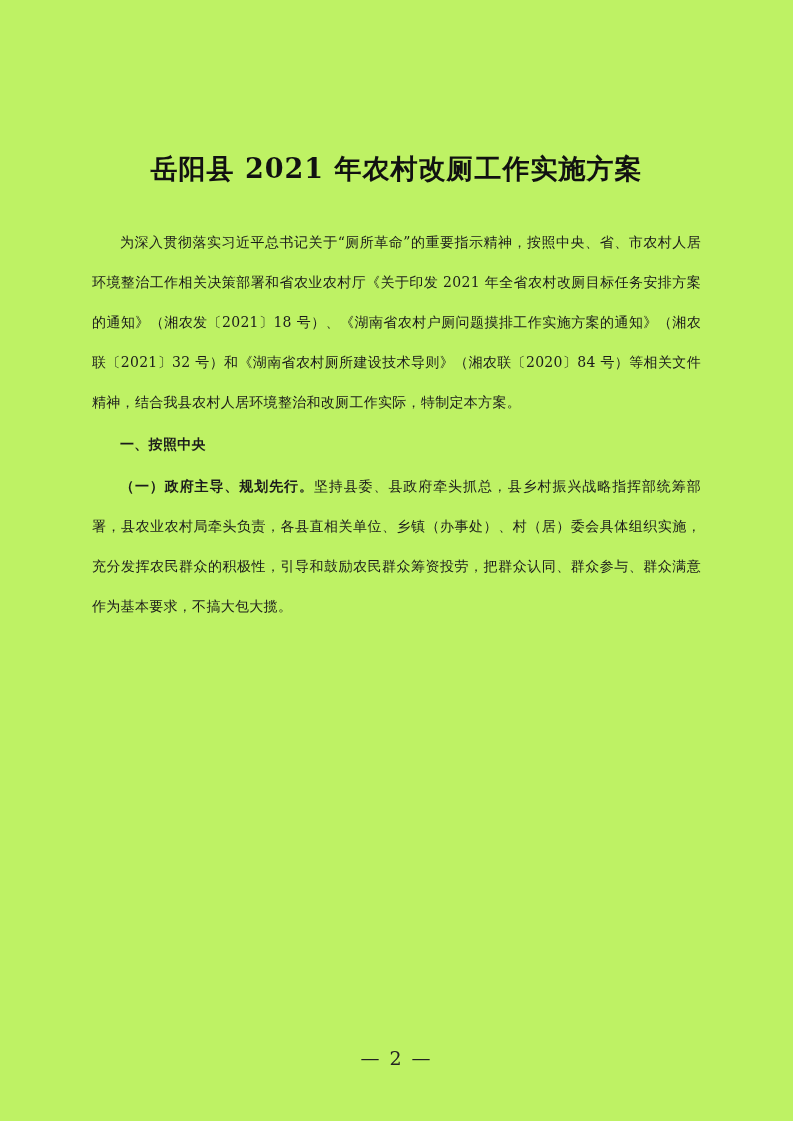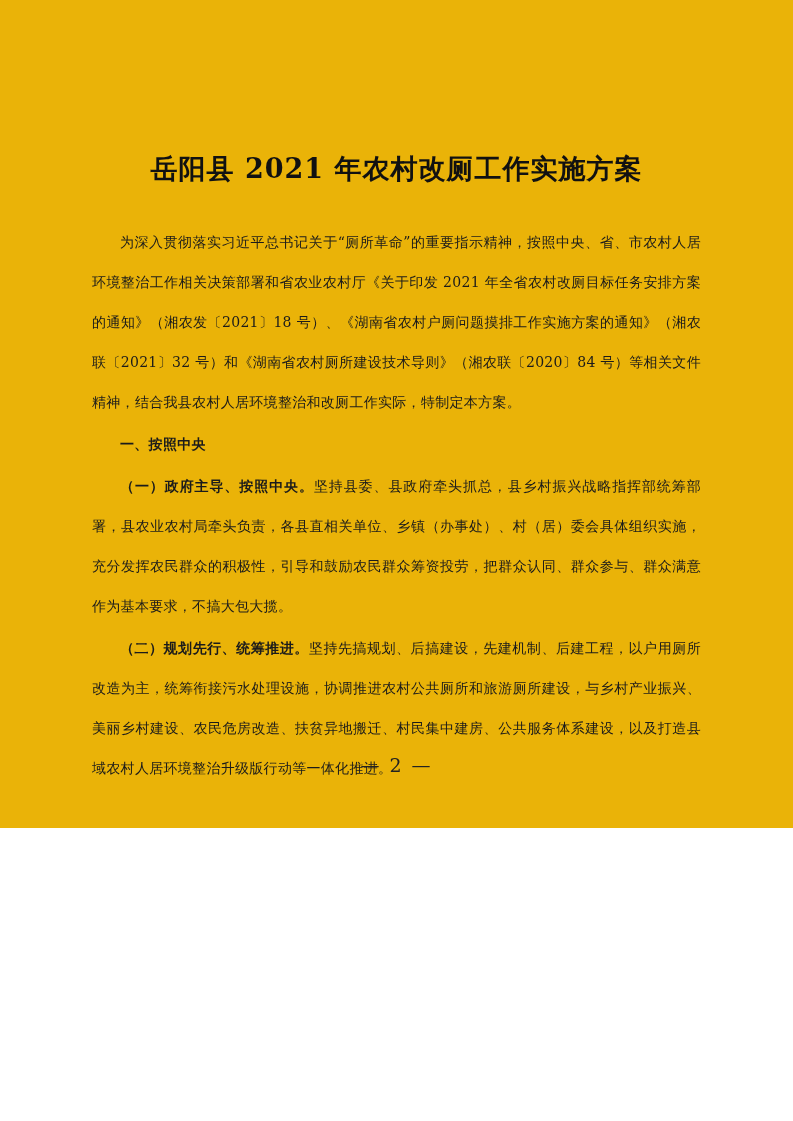--- a/index.html
+++ b/index.html
@@ -10,24 +10,24 @@
     width: 793px;
     height: 1121px;
     background: #ffffff;
     font-family: "DejaVu Serif", "Liberation Serif", serif;
     color: #1a1a1a;
     overflow: hidden;
   }
   .page {
     position: relative;
     width: 793px;
-    height: 828px;
+    height: 1121px;
     box-sizing: border-box;
     padding: 150px 92px 0 92px;
-    background: #eab308;
+    background: #bef264;
   }
   .doc-title {
     text-align: center;
     font-size: 27px;
     font-weight: bold;
     letter-spacing: 1px;
     line-height: 1.4;
     margin: 0 0 34px 0;
     color: #111111;
     font-family: "DejaVu Serif", "Liberation Serif", serif;
@@ -68,22 +68,19 @@
 
   <p class="para">
     <span>为深入贯彻落实习近平总书记关于“厕所革命”的重要指示精神，按照中央、省、市农村人居环境整治工作相关决策部署和省农业农村厅《关于印发 2021 年全省农村改厕目标任务安排方案的通知》（湘农发〔2021〕18 号）、《湖南省农村户厕问题摸排工作实施方案的通知》（湘农联〔2021〕32 号）和《湖南省农村厕所建设技术导则》（湘农联〔2020〕84 号）等相关文件精神，结合我县农村人居环境整治和改厕工作实际，特制定本方案。</span>
   </p>
 
   <p class="para heading">
     <span>一、按照中央</span>
   </p>
 
   <p class="para">
-    <span class="lead">（一）政府主导、按照中央。</span><span>坚持县委、县政府牵头抓总，县乡村振兴战略指挥部统筹部署，县农业农村局牵头负责，各县直相关单位、乡镇（办事处）、村（居）委会具体组织实施，充分发挥农民群众的积极性，引导和鼓励农民群众筹资投劳，把群众认同、群众参与、群众满意作为基本要求，不搞大包大揽。</span>
+    <span class="lead">（一）政府主导、规划先行。</span><span>坚持县委、县政府牵头抓总，县乡村振兴战略指挥部统筹部署，县农业农村局牵头负责，各县直相关单位、乡镇（办事处）、村（居）委会具体组织实施，充分发挥农民群众的积极性，引导和鼓励农民群众筹资投劳，把群众认同、群众参与、群众满意作为基本要求，不搞大包大揽。</span>
   </p>
 
-  <p class="para">
-    <span class="lead">（二）规划先行、统筹推进。</span><span>坚持先搞规划、后搞建设，先建机制、后建工程，以户用厕所改造为主，统筹衔接污水处理设施，协调推进农村公共厕所和旅游厕所建设，与乡村产业振兴、美丽乡村建设、农民危房改造、扶贫异地搬迁、村民集中建房、公共服务体系建设，以及打造县域农村人居环境整治升级版行动等一体化推进。</span>
-  </p>
 
   <div class="page-number">— 2 —</div>
 
 </div>
 
 </body></html>

